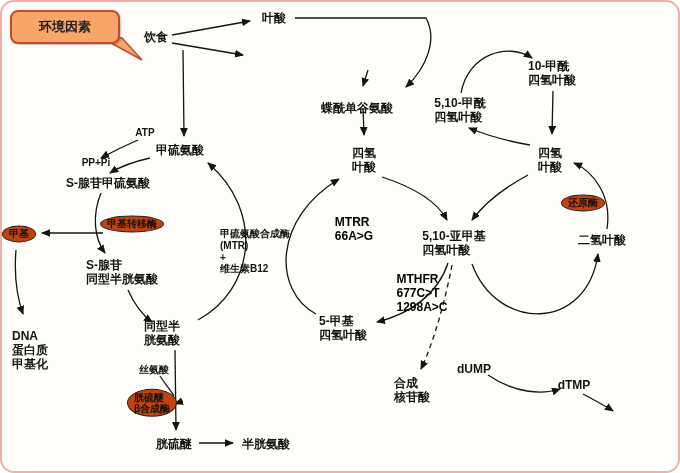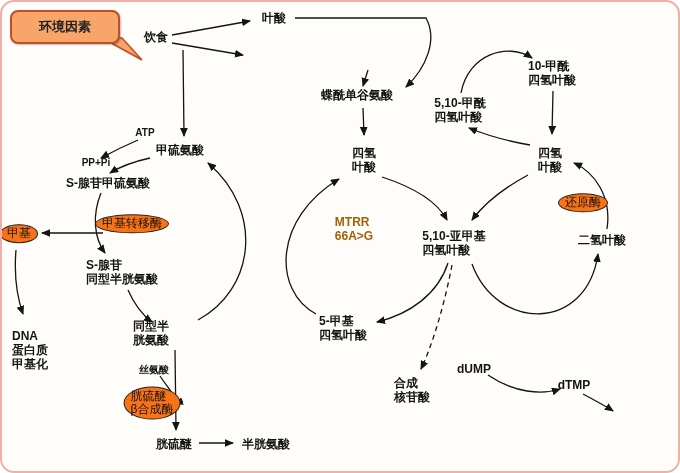--- a/index.html
+++ b/index.html
@@ -8,24 +8,24 @@
     background:#fffdf9;border:2px solid #eeb0a8;border-radius:14px;overflow:hidden;
     font-family:"Liberation Sans", sans-serif;
   }
   svg.arrows{position:absolute;left:0;top:0;}
   .lbl{
     position:absolute;transform:translate(-50%,-50%);
     text-align:left;font-size:12px;font-weight:700;color:#141414;
     line-height:1.18;white-space:nowrap;
   }
   .sm{font-size:10px;}
-  .red{color:#a16207;}
+  .red{color:#000000;}
   .oval{
-    border:1.3px solid #222;border-radius:50%;background:#f97316;
-    font-weight:400;font-size:12px;padding:2px 6px;line-height:1.12;
+    border:1.3px solid #222;border-radius:50%;background:#c2410c;
+    font-weight:700;font-size:10px;padding:2px 6px;line-height:1.12;
   }
   .callout{
     position:absolute;left:8px;top:8px;width:106px;height:30px;
     background:#f8a569;border:2px solid #bf4d28;border-radius:8px;
     display:flex;align-items:center;justify-content:center;
     font-size:13px;font-weight:700;color:#232323;
     box-shadow:1px 1px 2px rgba(0,0,0,.25);
     font-family:Liberation Serif, serif;
   }
 </style>
@@ -75,21 +75,21 @@
       <path d="M450,263 C443,300 431,342 419,367" stroke-dasharray="5 4" marker-end="url(#ah)"></path>
       <path d="M486,373 C512,391 540,393 558,387" marker-end="url(#ah)"></path>
       <path d="M581,392 C596,400 605,405 611,409" marker-end="url(#ah)"></path>
     </g>
   </svg>
 
   <div class="callout">环境因素</div>
 
   <div class="lbl" style="left:154px;top:35px">饮食</div>
   <div class="lbl" style="left:272px;top:16px">叶酸</div>
-  <div class="lbl" style="left:355px;top:93px">蝶酰单谷氨酸</div>
+  <div class="lbl" style="left:355px;top:106px">蝶酰单谷氨酸</div>
 
   <div class="lbl" style="left:362px;top:158px">
       <div>四氢</div>
       <div>叶酸</div>
     </div>
   <div class="lbl" style="left:458px;top:108px">
       <div>5,10-甲酰</div>
       <div>四氢叶酸</div>
     </div>
   <div class="lbl" style="left:550px;top:71px">
@@ -104,41 +104,52 @@
   <div class="lbl" style="left:600px;top:238px">二氢叶酸</div>
   <div class="lbl" style="left:452px;top:241px">
       <div>5,10-亚甲基</div>
       <div>四氢叶酸</div>
     </div>
   <div class="lbl" style="left:341px;top:326px">
       <div>5-甲基</div>
       <div>四氢叶酸</div>
     </div>
 
+  <div class="lbl sm" style="left:253px;top:250px">
+      <div>甲硫氨酸合成酶</div>
+      <div>(MTR)</div>
+      <div>+</div>
+      <div>维生素B12</div>
+    </div>
   <div class="lbl red" style="left:352px;top:227px">
       <div>MTRR</div>
       <div>66A&gt;G</div>
+    </div>
+  <div class="lbl red" style="left:420px;top:291px">
+      <div>MTHFR</div>
+      <div>677C&gt;T</div>
+      <div>1298A&gt;C</div>
     </div>
 
   <div class="lbl" style="left:178px;top:148px">甲硫氨酸</div>
   <div class="lbl sm" style="left:143px;top:131px">ATP</div>
   <div class="lbl sm" style="left:94px;top:161px">PP+Pi</div>
   <div class="lbl" style="left:106px;top:181px">S-腺苷甲硫氨酸</div>
   <div class="lbl oval" style="left:130px;top:222px">甲基转移酶</div>
   <div class="lbl oval" style="left:17px;top:232px">甲基</div>
   <div class="lbl" style="left:28px;top:348px">
       <div>DNA</div>
       <div>蛋白质</div>
       <div>甲基化</div>
     </div>
   <div class="lbl" style="left:120px;top:270px">
       <div>S-腺苷</div>
       <div>同型半胱氨酸</div>
     </div>
-  <div class="lbl" style="left:149px;top:331px">
+  <div class="lbl" style="left:160px;top:331px">
       <div>同型半</div>
       <div>胱氨酸</div>
     </div>
   <div class="lbl sm" style="left:152px;top:368px">丝氨酸</div>
   <div class="lbl oval" style="left:150px;top:401px">
       <div>胱硫醚</div>
       <div>β合成酶</div>
     </div>
   <div class="lbl" style="left:172px;top:442px">胱硫醚</div>
   <div class="lbl" style="left:264px;top:442px">半胱氨酸</div>

